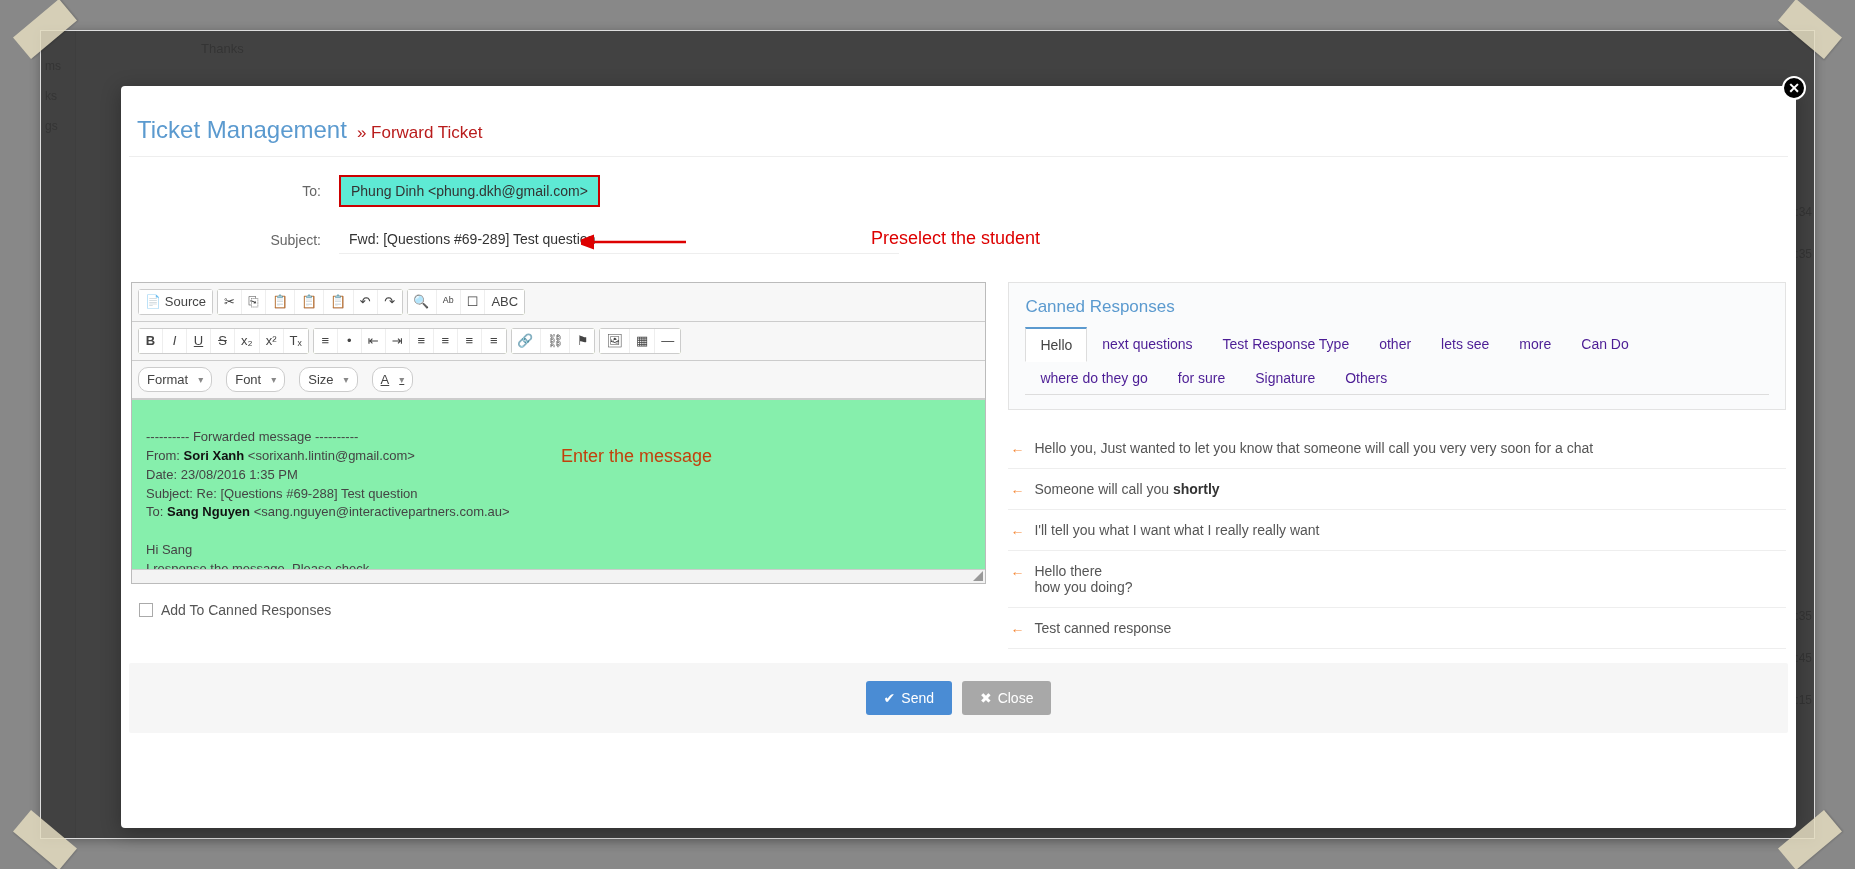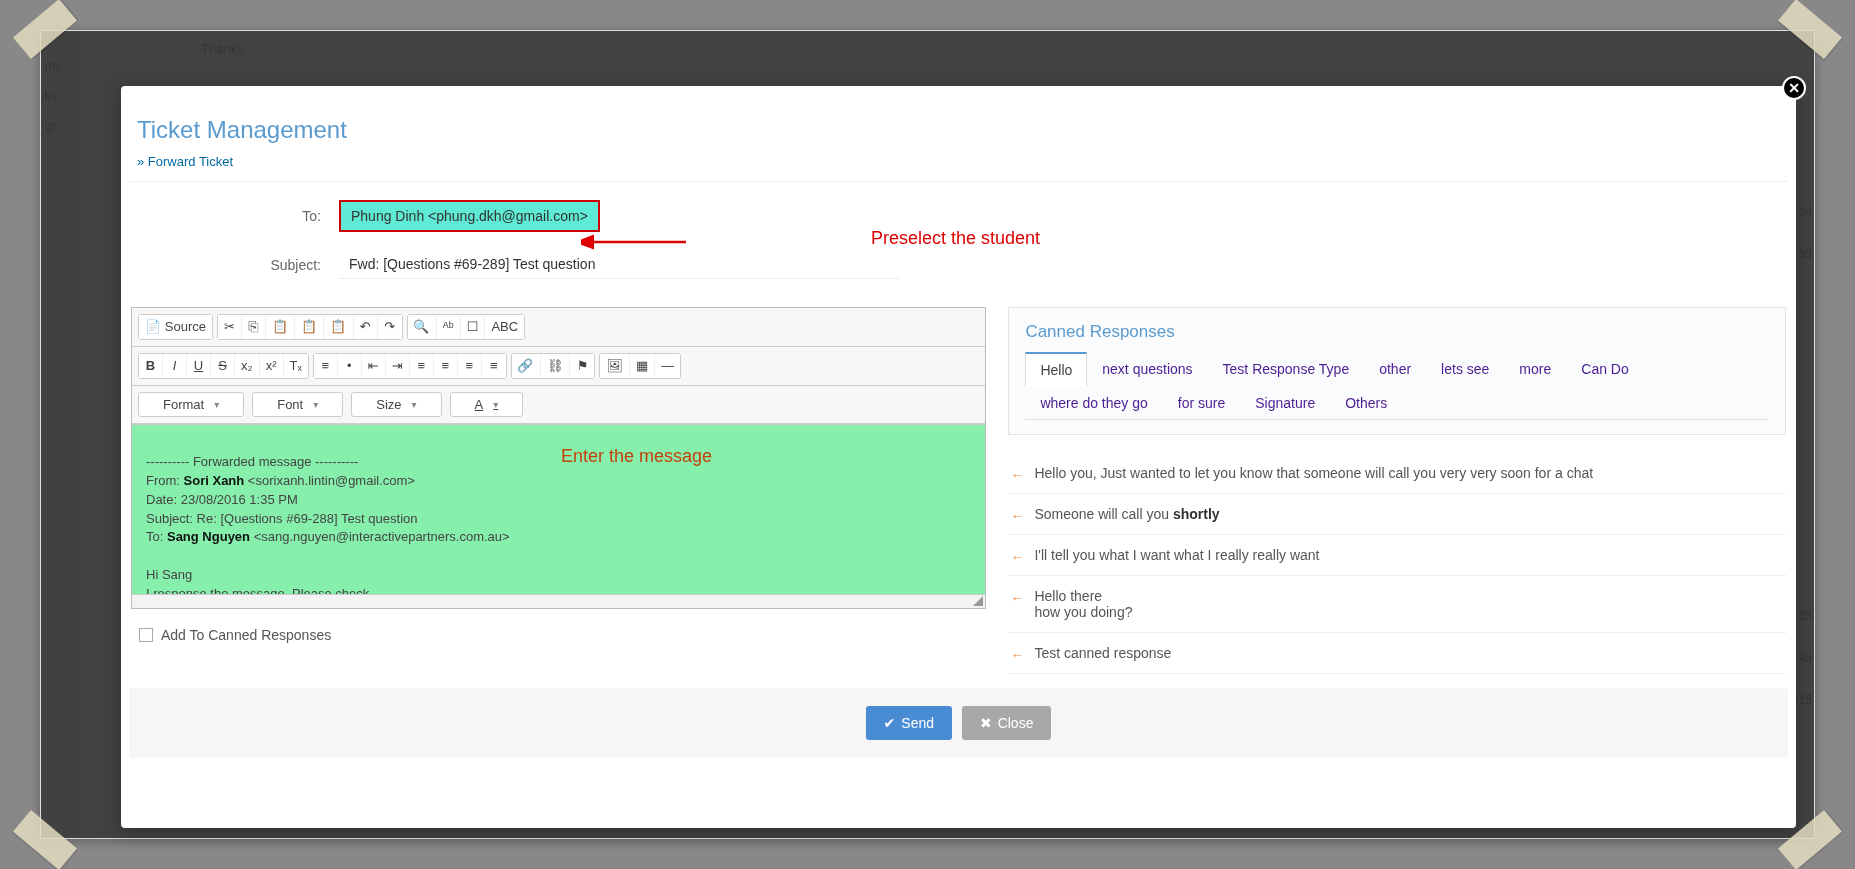--- a/index.html
+++ b/index.html
@@ -51,40 +51,39 @@
   border: 2px solid #fff;
   line-height: 20px; text-align: center;
   font-weight: bold; font-size: 14px;
   cursor: pointer;
 }
 .page-title {
   font-size: 24px; font-weight: 300; color: #5b9acf;
   display: flex; align-items: baseline; gap: 10px;
   padding: 0 0 12px 8px;
   border-bottom: 1px solid #eee;
-  flex-direction: column;
-}
-.page-title .crumb { font-size: 13px; color: #0369a1; }
+}
+.page-title .crumb { font-size: 17px; color: #b91c1c; }
 .form-row { display: flex; align-items: center; margin-top: 18px; }
 .form-label { width: 210px; text-align: right; padding-right: 18px; color: #666; font-size: 14px; }
 .to-box { border: 2px solid #c00; padding: 6px 10px; color: #333; font-size: 14px; min-width: 220px; background:#5eead4;}
 .subj-box { padding: 6px 10px; color: #333; font-size: 14px; border-bottom:1px solid #eee; min-width:560px;}
 .anno { position: absolute; color: #d00; font-size: 18px; }
 .arrow-svg { position:absolute; }
 
 .main-area { display: flex; gap: 22px; margin-top: 28px; padding: 0 2px;}
 .editor-panel { flex: 1.1; min-width: 760px;}
 .canned-panel { flex: 1; min-width: 540px;}
 
 .ck { border:1px solid #bbb; background:#f7f7f7; }
 .toolbar-row { display:flex; flex-wrap:wrap; gap:0; border-bottom:1px solid #ccc; padding:4px 6px; align-items:center;}
 .tb-group { display:flex; border:1px solid #ccc; background:#bef264; margin:2px 4px 2px 0; border-radius:3px; }
 .tb-btn { padding:4px 6px; border:none; background:#fff; cursor:pointer; font-size:13px; color:#444; border-right:1px solid #eee; min-width:24px; line-height:16px;}
 .tb-btn:last-child{border-right:none;}
-.tb-select { padding:4px 24px; border:1px solid #ccc; background:#fff; cursor:pointer; font-size:13px; color:#444; margin:2px 8px 2px 0; border-radius:3px; display:inline-flex; align-items:center; gap:10px;}
+.tb-select { padding:4px 8px; border:1px solid #ccc; background:#fff; cursor:pointer; font-size:13px; color:#444; margin:2px 14px 2px 0; border-radius:10px; display:inline-flex; align-items:center; gap:10px;}
 .tb-select::after { content:"▾"; font-size:10px; color:#888; }
 .editor-body { background:#86efac; border-top:1px solid #ccc; height: 170px; padding: 28px 14px 10px; overflow-y:auto; position:relative; font-size:13px; color:#444; line-height:1.45;}
 .editor-body .from b, .editor-body .to b { color:#111; }
 .editor-resize { height: 14px; background:#f3f3f3; border-top:1px solid #ccc; position:relative; }
 .editor-resize::after { content:""; position:absolute; right:2px; bottom:2px; width:0;height:0; border-left:10px solid transparent; border-bottom:10px solid #999;}
 
 .chk-row { margin-top:18px; display:flex; align-items:center; gap:8px; padding-left:8px;}
 .chk { width:14px; height:14px; border:1px solid #aaa; background:#fff; }
 
 .action-bar { margin-top:14px; background:#f6f6f6; padding:18px; text-align:center; border-radius:2px;}

